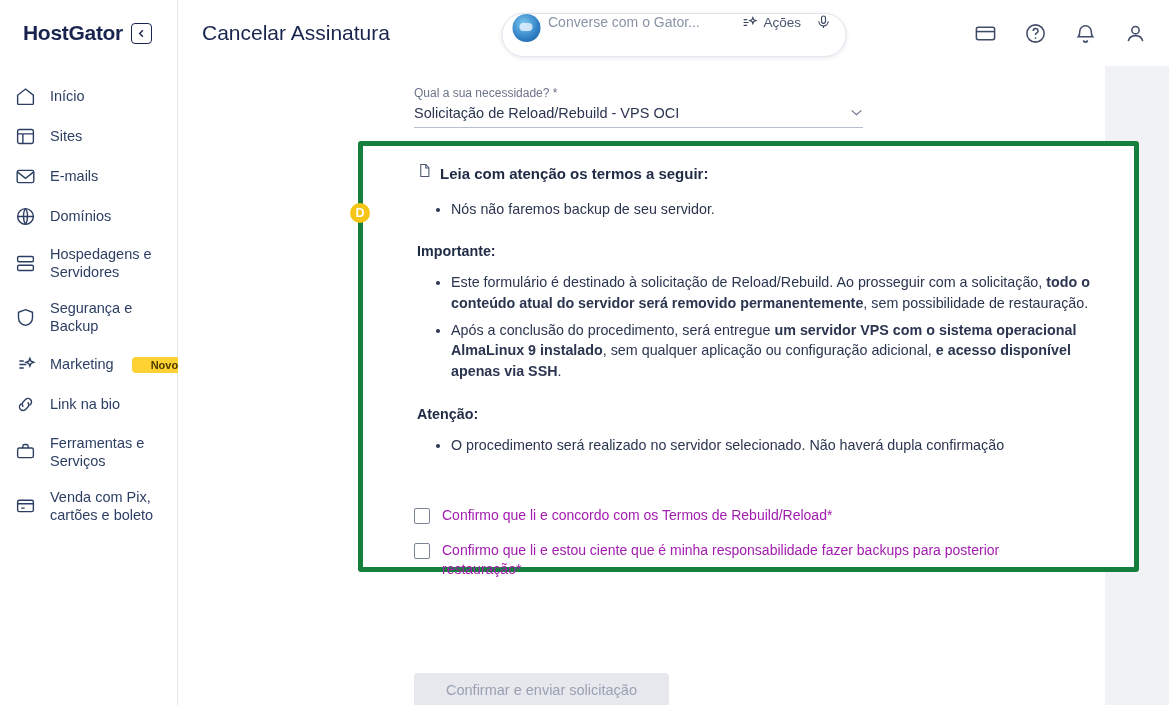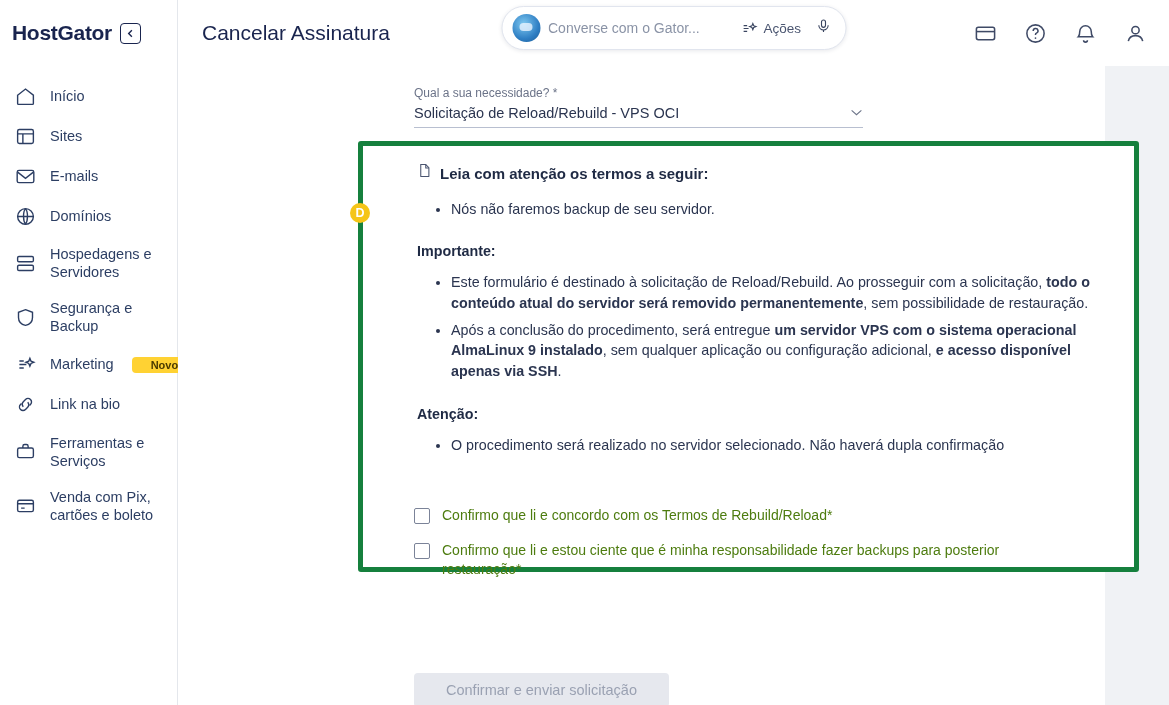--- a/index.html
+++ b/index.html
@@ -13,21 +13,21 @@
 
   
   .sidebar {
     width: 178px; height: 705px;
     background: #ffffff;
     border-right: 1px solid #e4e7ec;
     flex: 0 0 178px;
     position: relative;
   }
   .brand-row {
-    height: 66px; display: flex; align-items: center; padding: 0 14px 0 12px;
+    height: 66px; display: flex; align-items: center; padding: 0 14px 0 12px; justify-content: center;
   }
   .brand {
     font-size: 21px; font-weight: bold; color: #19244e; letter-spacing: -0.3px;
   }
   .collapse-btn {
     width: 21px; height: 21px; margin-left: 8px;
     border: 1.5px solid #19244e; border-radius: 4px;
     display: flex; align-items: center; justify-content: center;
     color: #19244e; font-size: 11px; line-height: 1;
     cursor: pointer;
@@ -58,24 +58,24 @@
     height: 66px; background: #ffffff;
     display: flex; align-items: center;
     padding: 0 22px 0 24px;
     position: relative;
   }
   .page-title {
     font-size: 21px; color: #19244e; font-weight: normal;
   }
   .gator-search {
     position: absolute; left: 50%; transform: translateX(-50%);
-    top: 6px;
+    top: 13px;
     width: 345px; height: 44px;
     background: #fff; border: 1px solid #e1e5ee; border-radius: 24px;
-    display: flex; align-items: center; gap: 8px;
+    display: flex; align-items: flex-start; gap: 8px;
     padding: 0 14px 0 10px;
     box-shadow: 0 1px 4px rgba(20,30,60,.10);
   }
   .gator-avatar {
     width: 28px; height: 28px; border-radius: 50%;
     background: radial-gradient(circle at 40% 35%, #7ec8f0 0%, #2f7fc4 60%, #1b5b96 100%);
     flex: 0 0 28px; position: relative;
   }
   .gator-avatar:after {
     content: ""; position: absolute; left: 7px; top: 9px;
@@ -147,21 +147,21 @@
     z-index: 5;
   }
 
   
   .checks { position: absolute; left: 236px; top: 440px; width: 600px; }
   .check-row { display: flex; align-items: flex-start; gap: 12px; margin-bottom: 16px; }
   .cbox {
     width: 16px; height: 16px; flex: 0 0 16px; margin-top: 2px;
     border: 1.6px solid #7b8398; border-radius: 2px; background: #fff; cursor: pointer;
   }
-  .check-label { font-size: 14px; color: #4d7c0f; line-height: 1.35; }
+  .check-label { font-size: 14px; color: #a21caf; line-height: 1.35; }
   .submit-btn {
     position: absolute; left: 236px; top: 607px;
     width: 255px; height: 34px;
     background: #e6e8ee; color: #9aa1b2;
     border: none; border-radius: 4px;
     font-size: 14.5px; font-family: inherit;
     cursor: default;
   }
 </style>
 </head>

